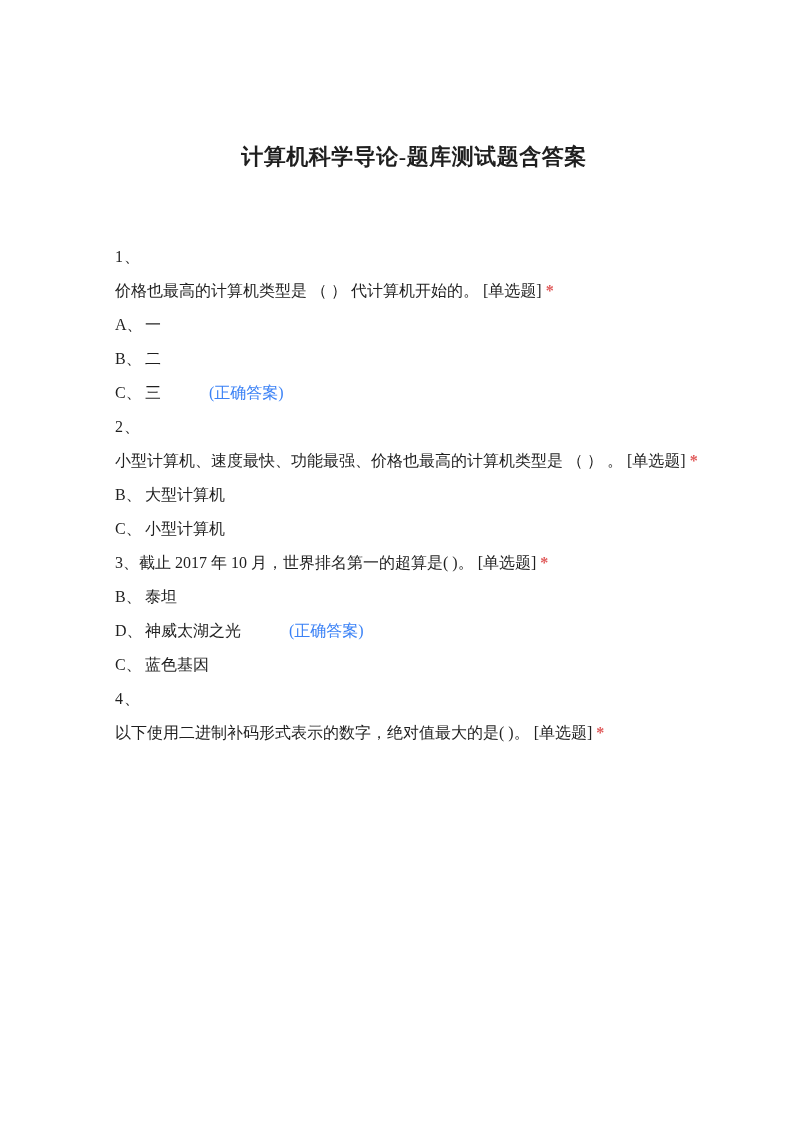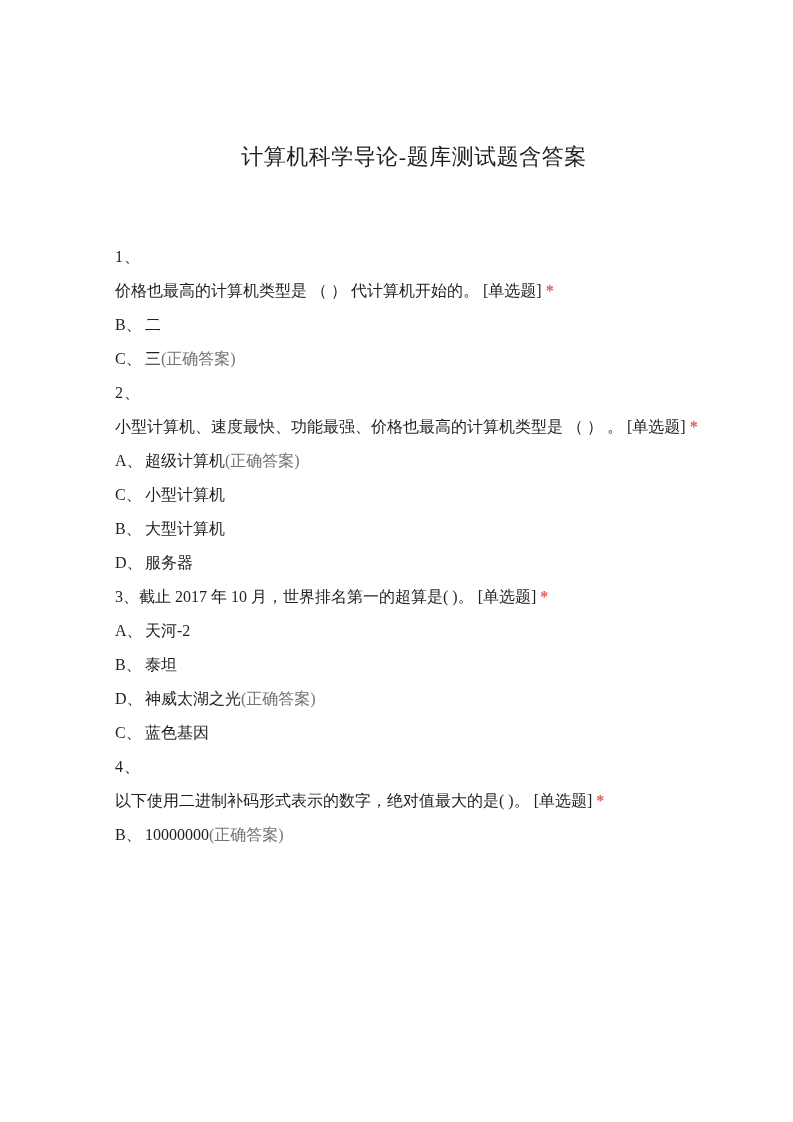--- a/index.html
+++ b/index.html
@@ -11,91 +11,88 @@
     background: #ffffff;
     overflow: hidden;
     font-family: "Liberation Serif", "DejaVu Serif", serif;
     color: #1f1f1f;
   }
   .content {
     padding: 143px 80px 0 115px;
   }
   .title {
     font-size: 22px;
-    font-weight: normal;
+    font-weight: bold;
     text-align: center;
     line-height: 28px;
     margin: 0 0 76px 0;
     letter-spacing: 0.5px;
   }
   .question { margin: 0 0 12px 0; }
   .question p {
     margin: 0 0 14px 0;
     font-size: 16px;
     line-height: 20px;
   }
   .q-num { letter-spacing: 1px; }
   .q-text { }
   .opt-letter {
     display: inline-block;
     width: 30px;
   }
-  .correct { color: #737373; }
+  .correct { color: #3b82f6; margin-left: 48px; }
   .req {
     color: #e05a5a;
     font-weight: bold;
   }
 </style>
 </head>
 <body>
 
 <div class="page">
   <div class="content">
 
     <h1 class="title">计算机科学导论-题库测试题含答案</h1>
 
     <section class="question">
       <p class="q-num">1、</p>
       <p class="q-text">
         <span>价格也最高的计算机类型是 （  ） 代计算机开始的。</span>
         <span>[单选题]</span>
         <span class="req">*</span>
       </p>
+      <p class="option"><span class="opt-letter">A、</span><span>一</span><span class="correct"></span></p>
       <p class="option"><span class="opt-letter">B、</span><span>二</span><span class="correct"></span></p>
       <p class="option"><span class="opt-letter">C、</span><span>三</span><span class="correct">(正确答案)</span></p>
     </section>
 
     <section class="question">
       <p class="q-num">2、</p>
       <p class="q-text">
         <span>小型计算机、速度最快、功能最强、价格也最高的计算机类型是 （  ） 。</span>
         <span>[单选题]</span>
         <span class="req">*</span>
       </p>
-      <p class="option"><span class="opt-letter">A、</span><span>超级计算机</span><span class="correct">(正确答案)</span></p>
+      <p class="option"><span class="opt-letter">B、</span><span>大型计算机</span><span class="correct"></span></p>
       <p class="option"><span class="opt-letter">C、</span><span>小型计算机</span><span class="correct"></span></p>
-      <p class="option"><span class="opt-letter">B、</span><span>大型计算机</span><span class="correct"></span></p>
-      <p class="option"><span class="opt-letter">D、</span><span>服务器</span><span class="correct"></span></p>
     </section>
 
     <section class="question">
       <p class="q-text"><span>3、</span><span>截止 2017 年 10 月，世界排名第一的超算是( )。</span>
         <span>[单选题]</span>
         <span class="req">*</span>
       </p>
-      <p class="option"><span class="opt-letter">A、</span><span>天河-2</span><span class="correct"></span></p>
       <p class="option"><span class="opt-letter">B、</span><span>泰坦</span><span class="correct"></span></p>
       <p class="option"><span class="opt-letter">D、</span><span>神威太湖之光</span><span class="correct">(正确答案)</span></p>
       <p class="option"><span class="opt-letter">C、</span><span>蓝色基因</span><span class="correct"></span></p>
     </section>
 
     <section class="question">
       <p class="q-num">4、</p>
       <p class="q-text">
         <span>以下使用二进制补码形式表示的数字，绝对值最大的是(  )。</span>
         <span>[单选题]</span>
         <span class="req">*</span>
       </p>
-      <p class="option"><span class="opt-letter">B、</span><span>10000000</span><span class="correct">(正确答案)</span></p>
     </section>
 
   </div>
 </div>
 
 </body></html>

